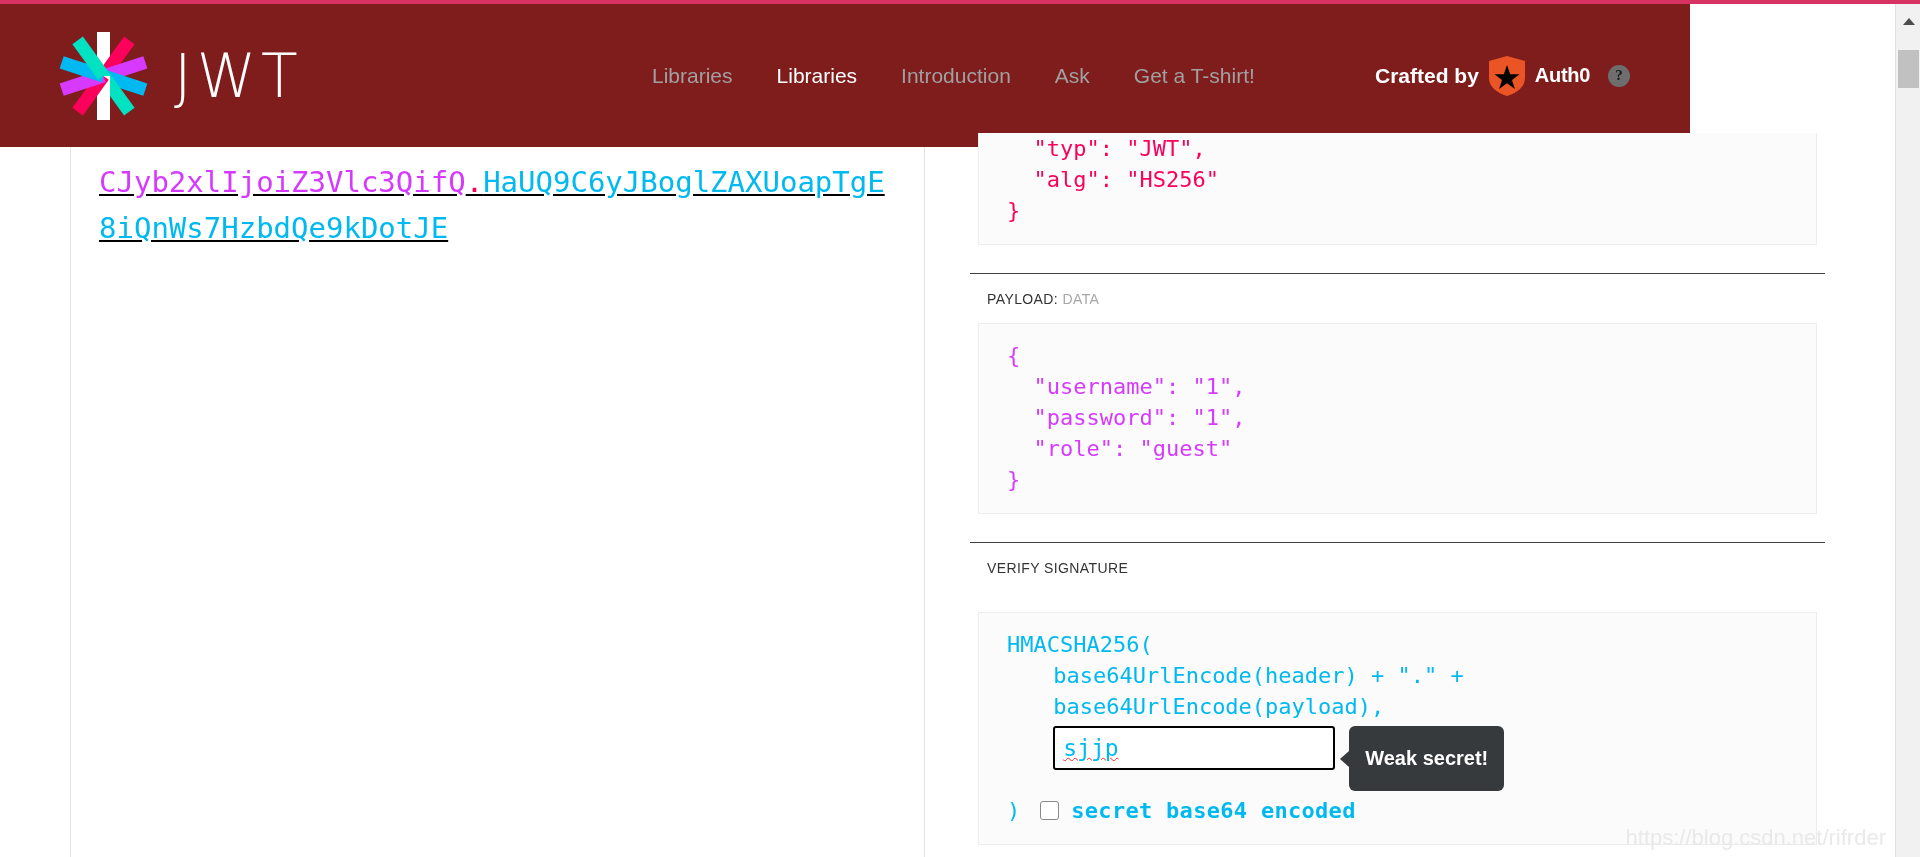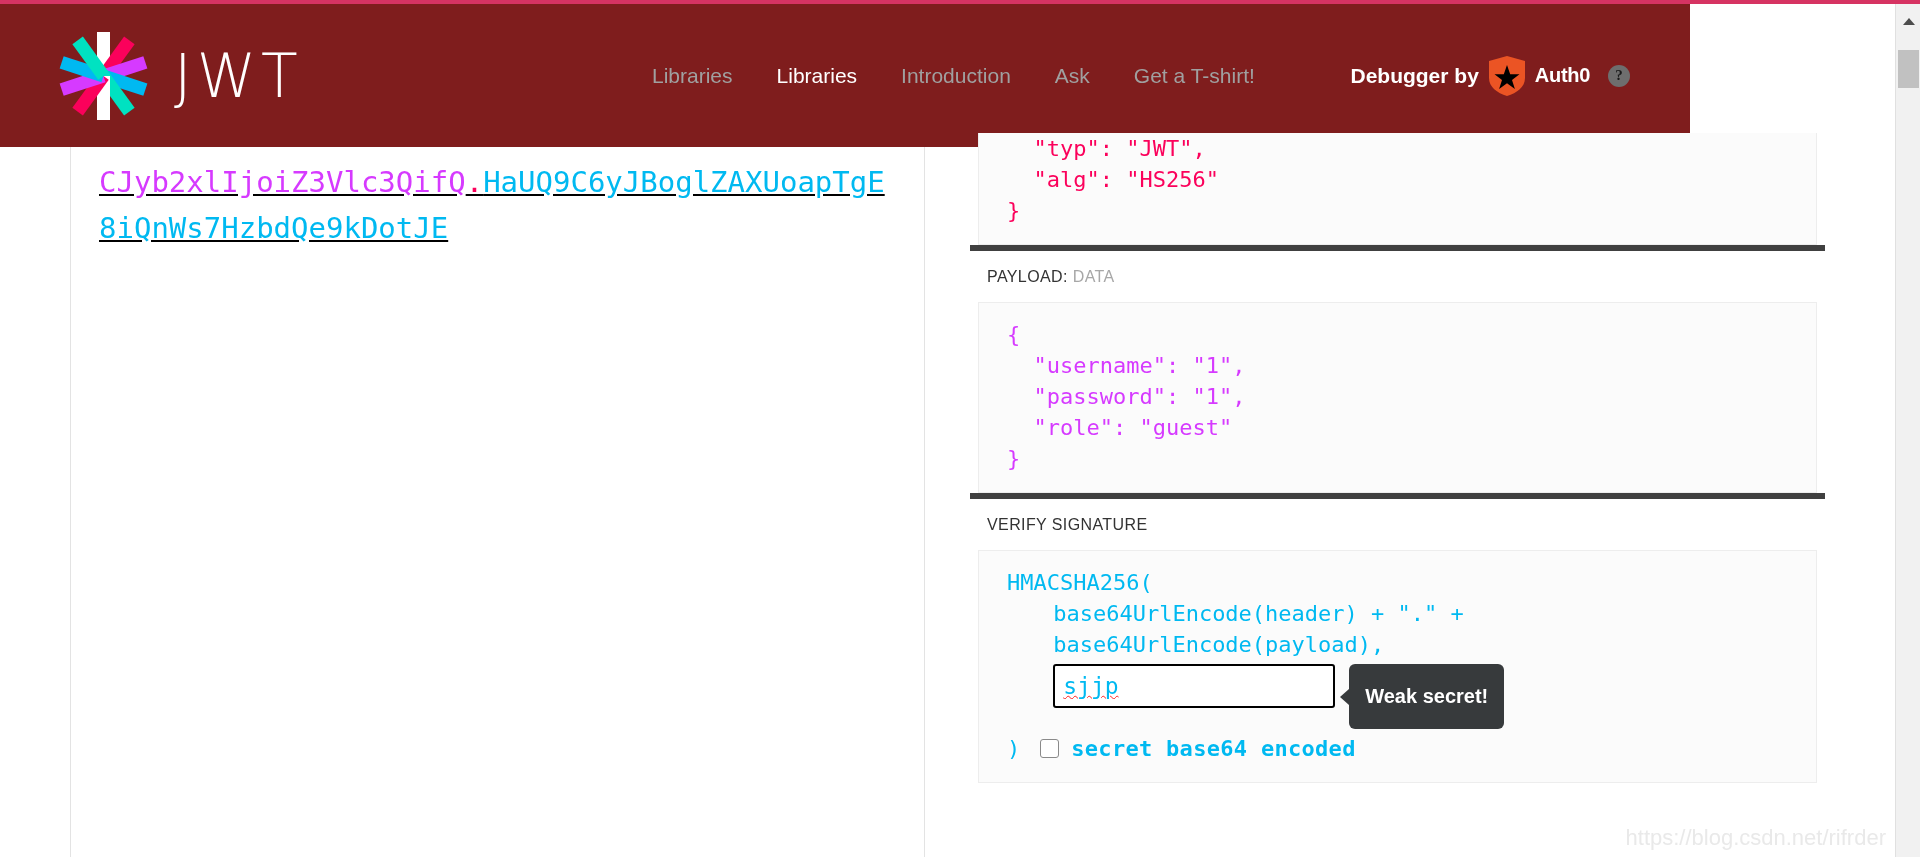--- a/index.html
+++ b/index.html
@@ -110,26 +110,27 @@
     font-family: "DejaVu Sans Mono", monospace;
     font-size: 22px;
     line-height: 31px;
     white-space: pre;
   }
   .sec-header-body { color: #fb015b; padding-top: 0; margin-top: -14px; border-top:none;}
   .sec-payload-body { color: #d63aff; }
   .sec-verify-body { color: #00b9f1; }
 
   .section-label {
-    border-top: 6px solid #404040;
+    border-top: 1px solid #404040;
     padding: 17px 10px 16px 17px;
-    font-size: 16px;
+    font-size: 14px;
     letter-spacing: 0.4px;
     color: #333333;
     background: #ffffff;
+    margin-top: 28px;
   }
   .section-label .muted { color: #a7a7a7; }
 
   .sig-line { display:block; }
   .sig-indent { padding-left: 2.1em; }
 
   .secret-row {
     display: flex; 
     margin-top: 4px; margin-bottom: 2px;
     padding-left: 2.1em;
@@ -251,21 +252,21 @@
 
     <nav class="nav">
       <a href="#">Libraries</a>
       <a href="#" class="active">Libraries</a>
       <a href="#">Introduction</a>
       <a href="#">Ask</a>
       <a href="#">Get a T-shirt!</a>
     </nav>
 
     <div class="crafted">
-      <span class="crafted-label">Debugger by</span>
+      <span class="crafted-label">Crafted by</span>
       <svg class="auth0-logo" viewBox="0 0 36 40">
         <path d="M18 0 L36 5 L36 22 C36 31 28 37 18 40 C8 37 0 31 0 22 L0 5 Z" fill="#eb5424"></path>
         <path d="M18 9 L21.2 18.2 L30.5 18.2 L23 23.9 L25.9 33 L18 27.3 L10.1 33 L13 23.9 L5.5 18.2 L14.8 18.2 Z" fill="#000000"></path>
       </svg>
       <span class="auth0-word">Auth0</span>
       <span class="help-circle">?</span>
     </div>
   </div>
 
   <div class="left-panel">
@@ -290,21 +291,21 @@
 <span>  "username": "1",</span>
 <span>  "password": "1",</span>
 <span>  "role": "guest"</span>
 <span>}</span>
 </div>
 
     <div class="section-label">
       <span>VERIFY SIGNATURE</span>
     </div>
 
-    <div class="section-body sec-verify-body" style="white-space:normal;">
+    <div class="section-body sec-verify-body" style="white-space:normal;margin-top:20px;">
       <div class="sig-line">HMACSHA256(</div>
       <div class="sig-line sig-indent">base64UrlEncode(header) + "." +</div>
       <div class="sig-line sig-indent">base64UrlEncode(payload),</div>
 
       <div class="secret-row">
         <input class="secret-input" type="text" placeholder="your-256-bit-secret" value="sjjp" style="">
         <div class="tooltip">Weak secret!</div>
       </div>
 
       <div class="close-row">

